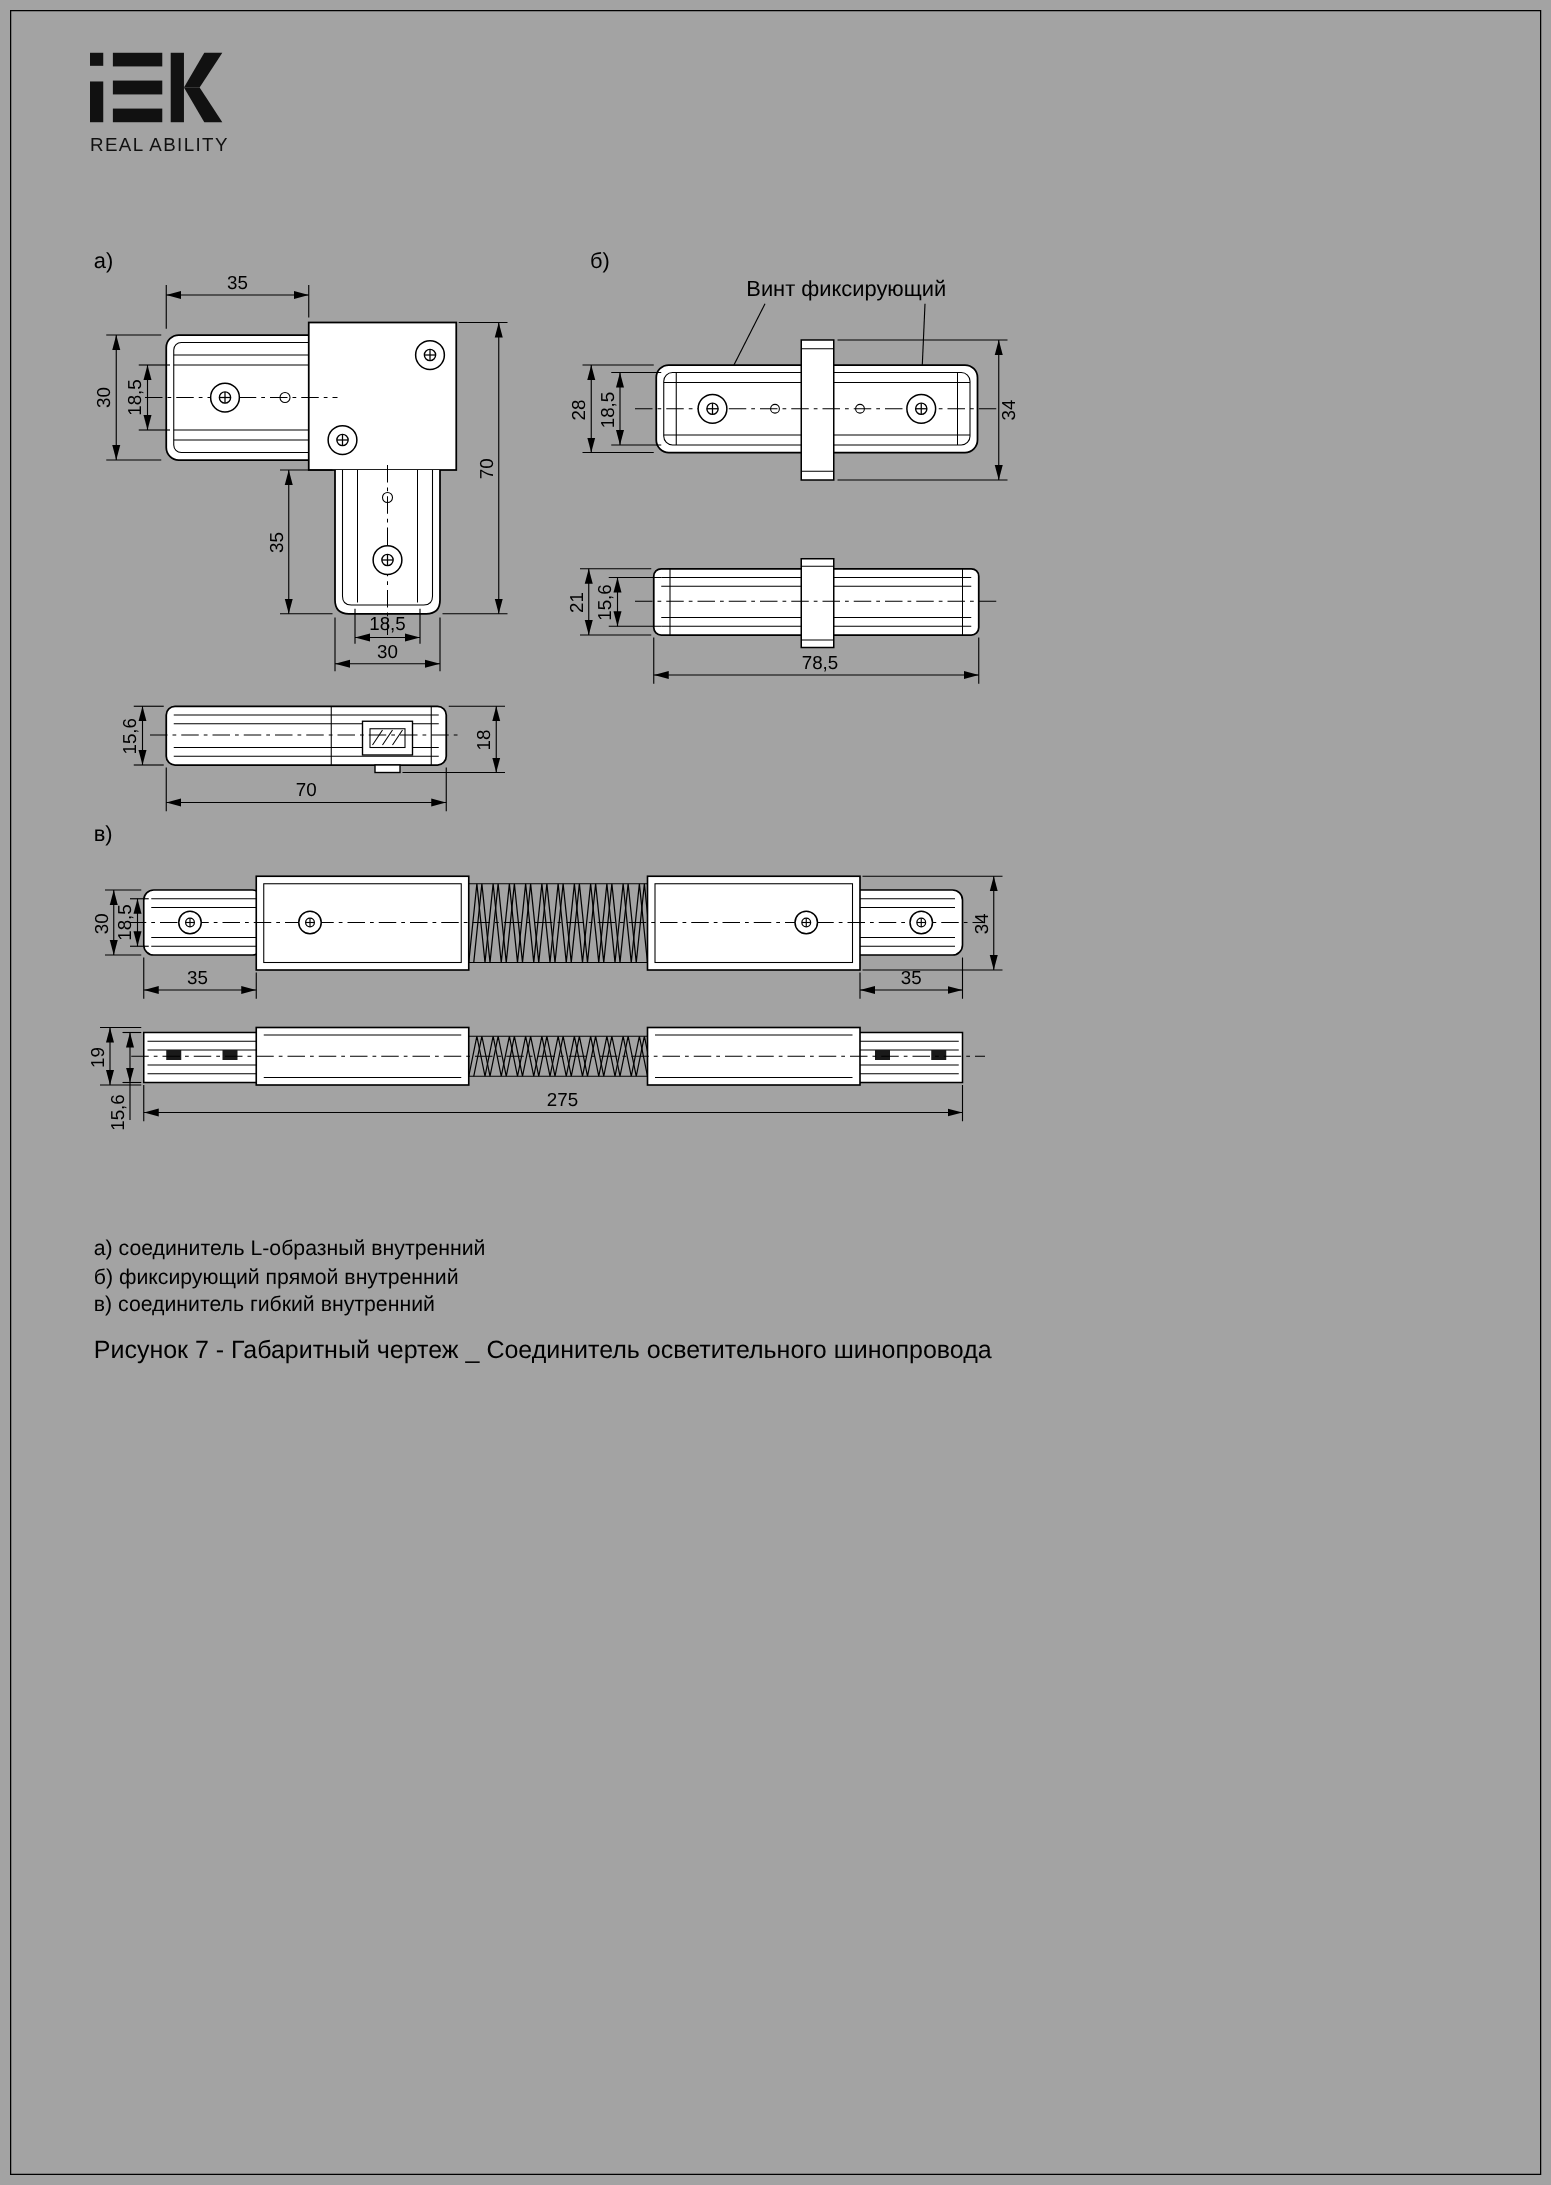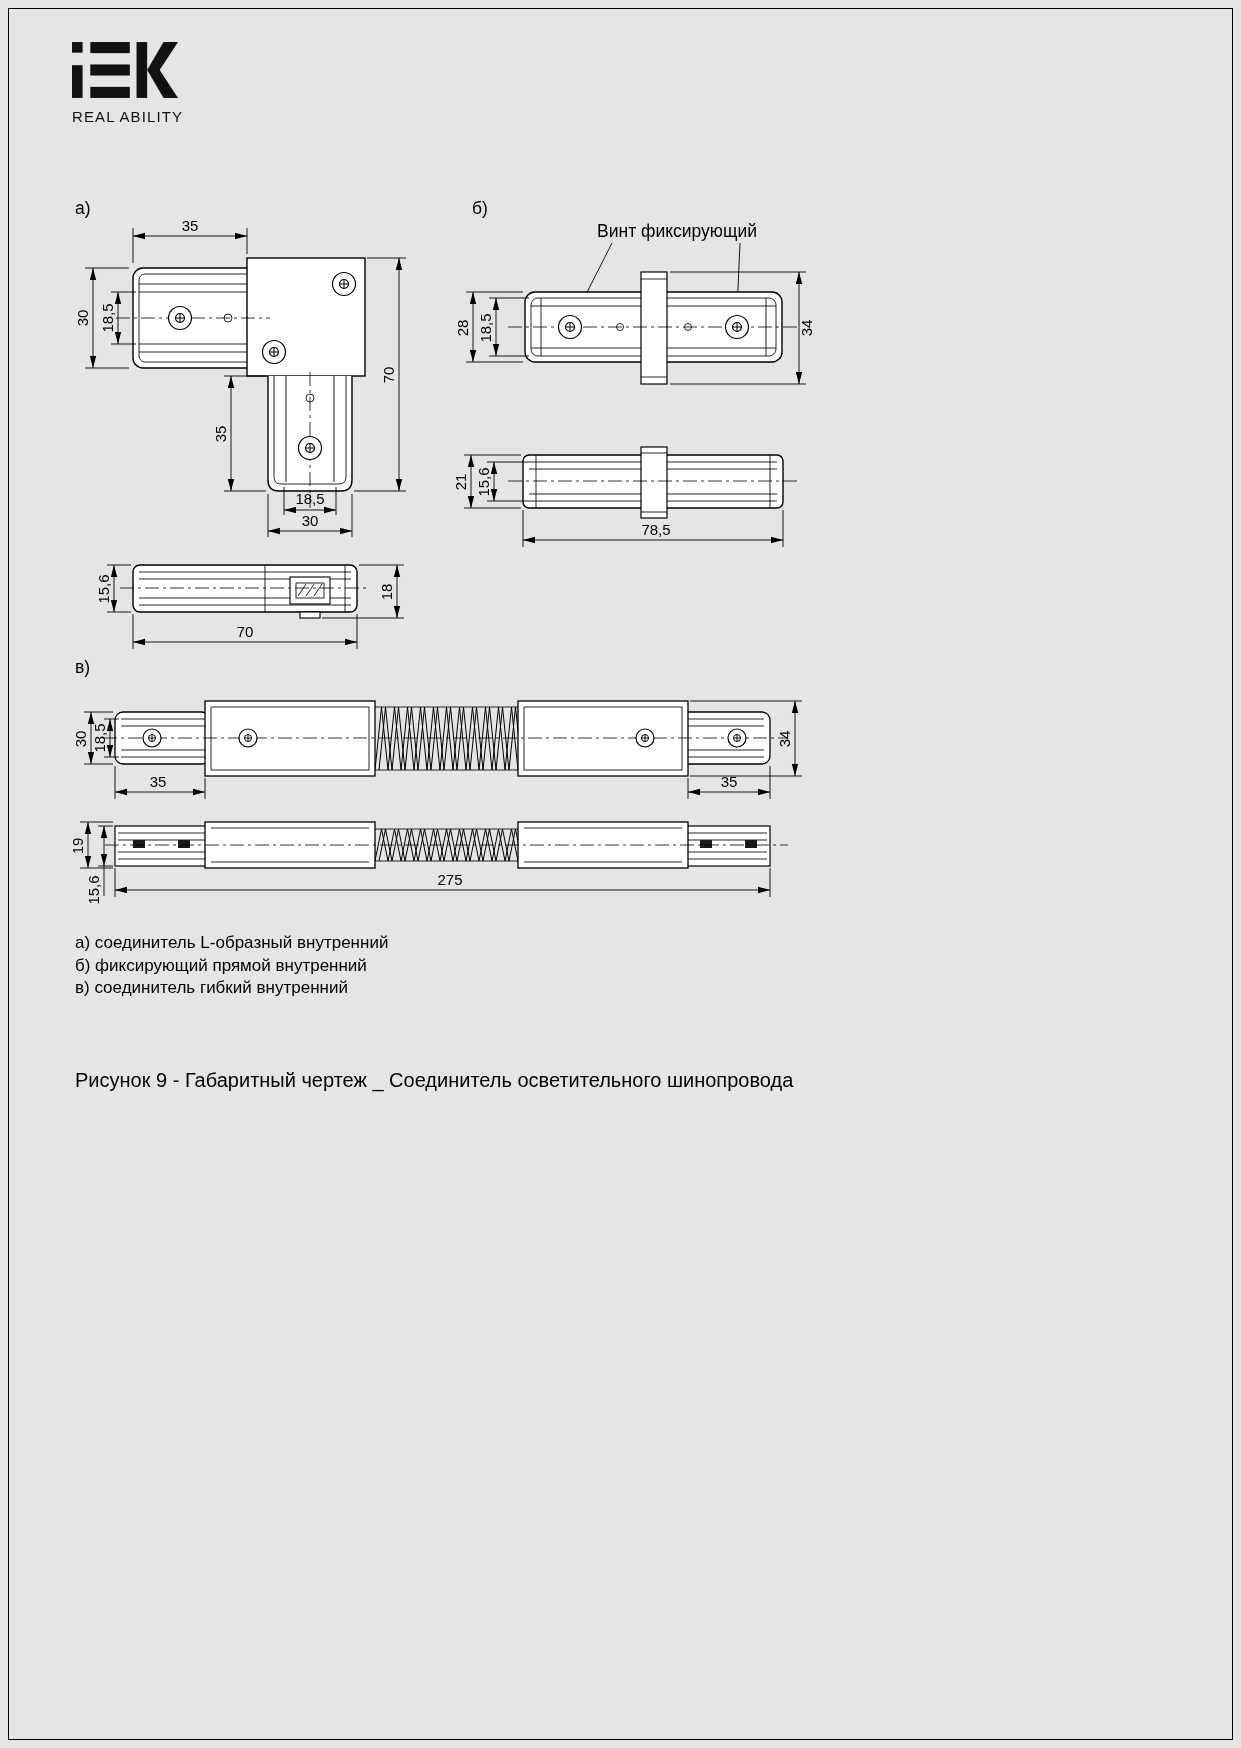--- a/index.html
+++ b/index.html
@@ -1,18 +1,18 @@
 <!DOCTYPE html>
 <html><head>
 <meta charset="utf-8">
 <style>
   * { margin:0; padding:0; box-sizing:border-box; }
   html,body { background:#fff; }
   .page {
-    position:relative; width:1241px; height:1748px; background:#e5e5e5;
+    position:relative; width:1241px; height:1748px; background:#a3a3a3;
     font-family:"Liberation Sans","DejaVu Sans",sans-serif; color:#000; overflow:hidden;
   }
   .frame {
     position:absolute; left:8px; top:8px; right:8px; bottom:8px;
     border:1.5px solid #000; pointer-events:none;
   }
   .brand { position:absolute; left:72px; top:42px; width:120px; }
   .logo { display:block; width:106px; height:56px; }
   .logo * { fill:#111; }
   .tagline { margin-top:10px; font-size:15px; letter-spacing:1.1px; color:#111; white-space:nowrap; }
@@ -26,21 +26,21 @@
   .o13 { fill:#fff; stroke:#000; stroke-width:1.3; }
   .o12 { fill:#fff; stroke:#000; stroke-width:1.2; }
   .o11 { fill:#fff; stroke:#000; stroke-width:1.1; }
   .thin { fill:none; stroke:#000; stroke-width:0.85; }
   .zig  { fill:none; stroke:#000; stroke-width:1; }
   .cl   { fill:none; stroke:#000; stroke-width:0.8; stroke-dasharray:14 4 3 4; }
   .ext  { stroke:#000; stroke-width:0.9; }
   .dimline { stroke:#000; stroke-width:0.9; marker-start:url(#arr); marker-end:url(#arr); }
   .leader  { stroke:#000; stroke-width:0.9; marker-end:url(#arr); }
 
-  .legend { position:absolute; left:75px; top:932px; font-size:17px; line-height:22.6px; }
+  .legend { position:absolute; left:75px; top:988px; font-size:17px; line-height:22.6px; }
   .caption { position:absolute; left:75px; top:1069px; font-size:20px; }
 </style>
 </head>
 <body>
 
 <div class="page">
   <div class="frame"></div>
 
   <div class="brand">
     <svg class="logo" viewBox="0 0 110 58">
@@ -353,14 +353,14 @@
       </g>
     </g>
   </svg>
 
   <div class="legend">
     <div>а) соединитель L-образный внутренний</div>
     <div>б) фиксирующий прямой внутренний</div>
     <div>в) соединитель гибкий внутренний</div>
   </div>
 
-  <div class="caption">Рисунок 9 - Габаритный чертеж _ Соединитель осветительного шинопровода</div>
+  <div class="caption">Рисунок 7 - Габаритный чертеж _ Соединитель осветительного шинопровода</div>
 </div>
 
 </body></html>

